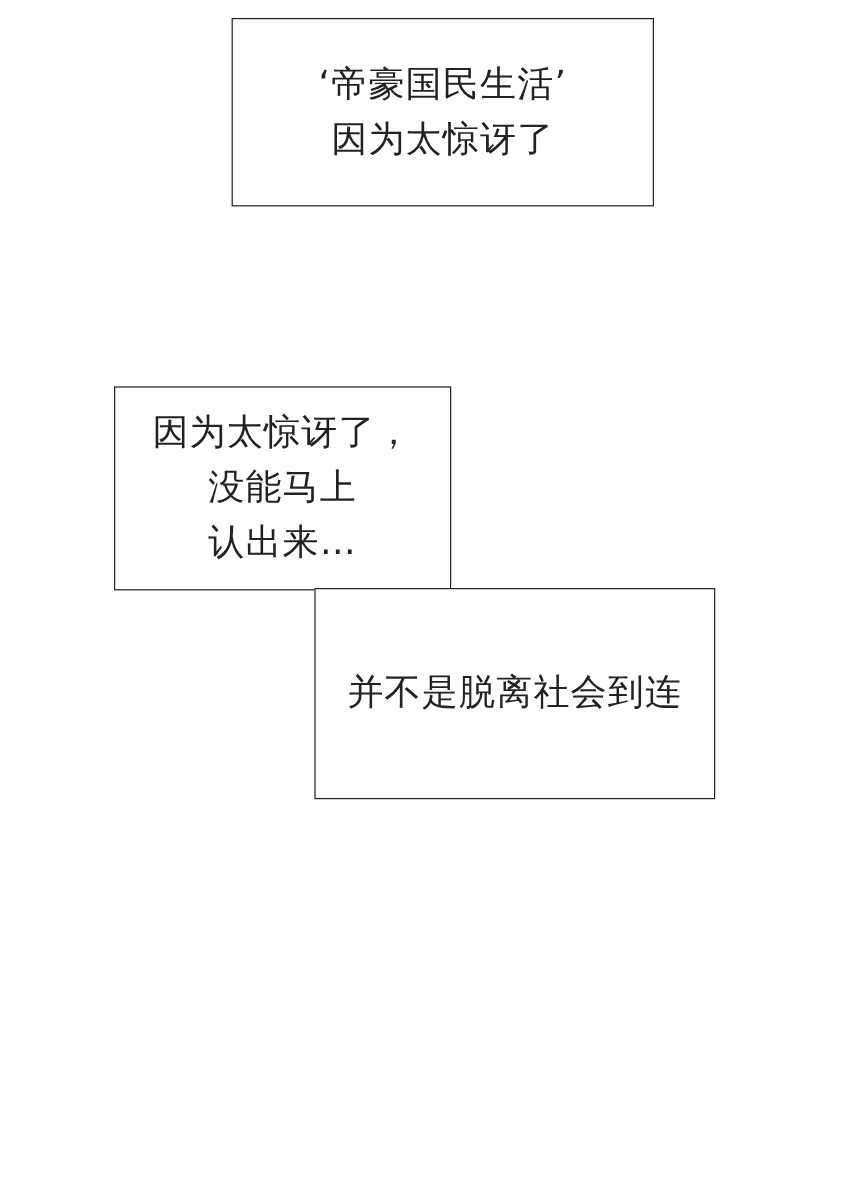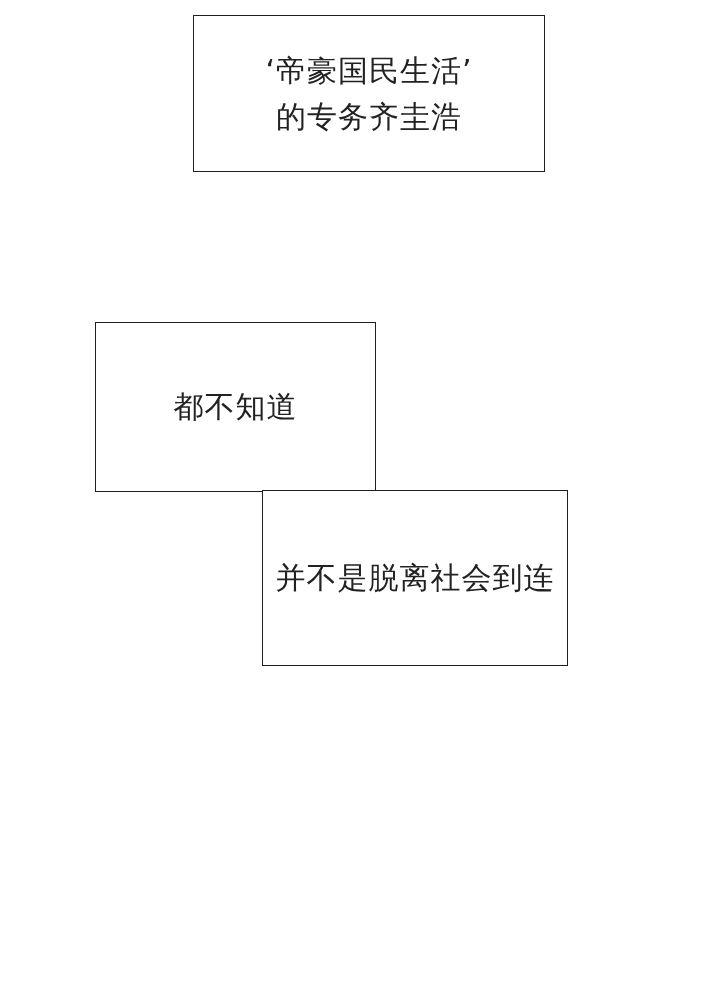--- a/index.html
+++ b/index.html
@@ -51,37 +51,39 @@
     #box2 {
       left: 95px;
       top: 322px;
       width: 281px;
       height: 170px;
       z-index: 1;
     }
     #box3 {
       left: 262px;
       top: 490px;
-      width: 306px;
+      width: 334px;
       height: 176px;
       z-index: 2;
       justify-content: center;
     }
   </style>
 </head>
 <body>
 
 <div class="page">
 
   <div class="speech-box" id="box1">
     <div class="line">‘帝豪国民生活’</div>
-    <div class="line">的专务齐圭浩</div>
+    <div class="line">因为太惊讶了</div>
   </div>
 
   <div class="speech-box" id="box2">
-    <div class="line">都不知道</div>
+    <div class="line">因为太惊讶了，</div>
+    <div class="line">没能马上</div>
+    <div class="line">认出来…</div>
   </div>
 
   <div class="speech-box" id="box3">
     <div class="line">并不是脱离社会到连</div>
   </div>
 
 </div>
 
 </body></html>

